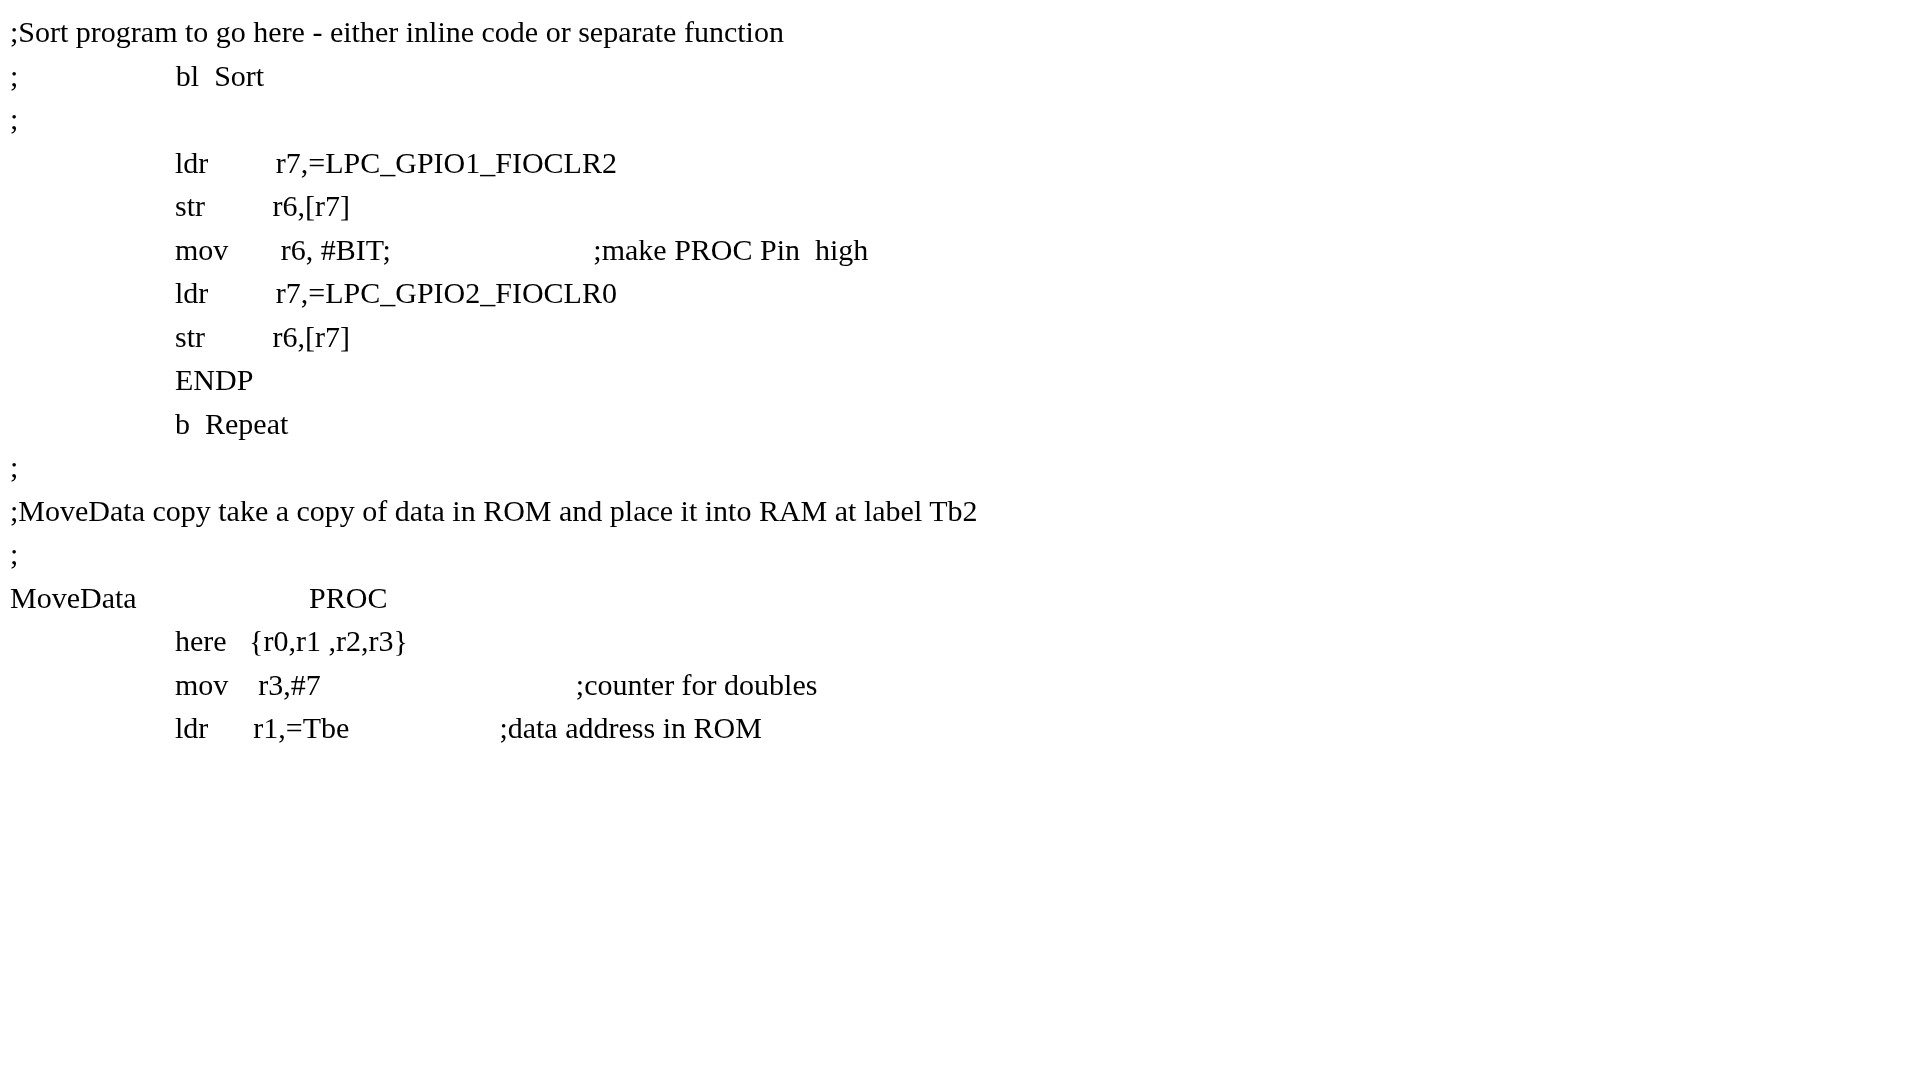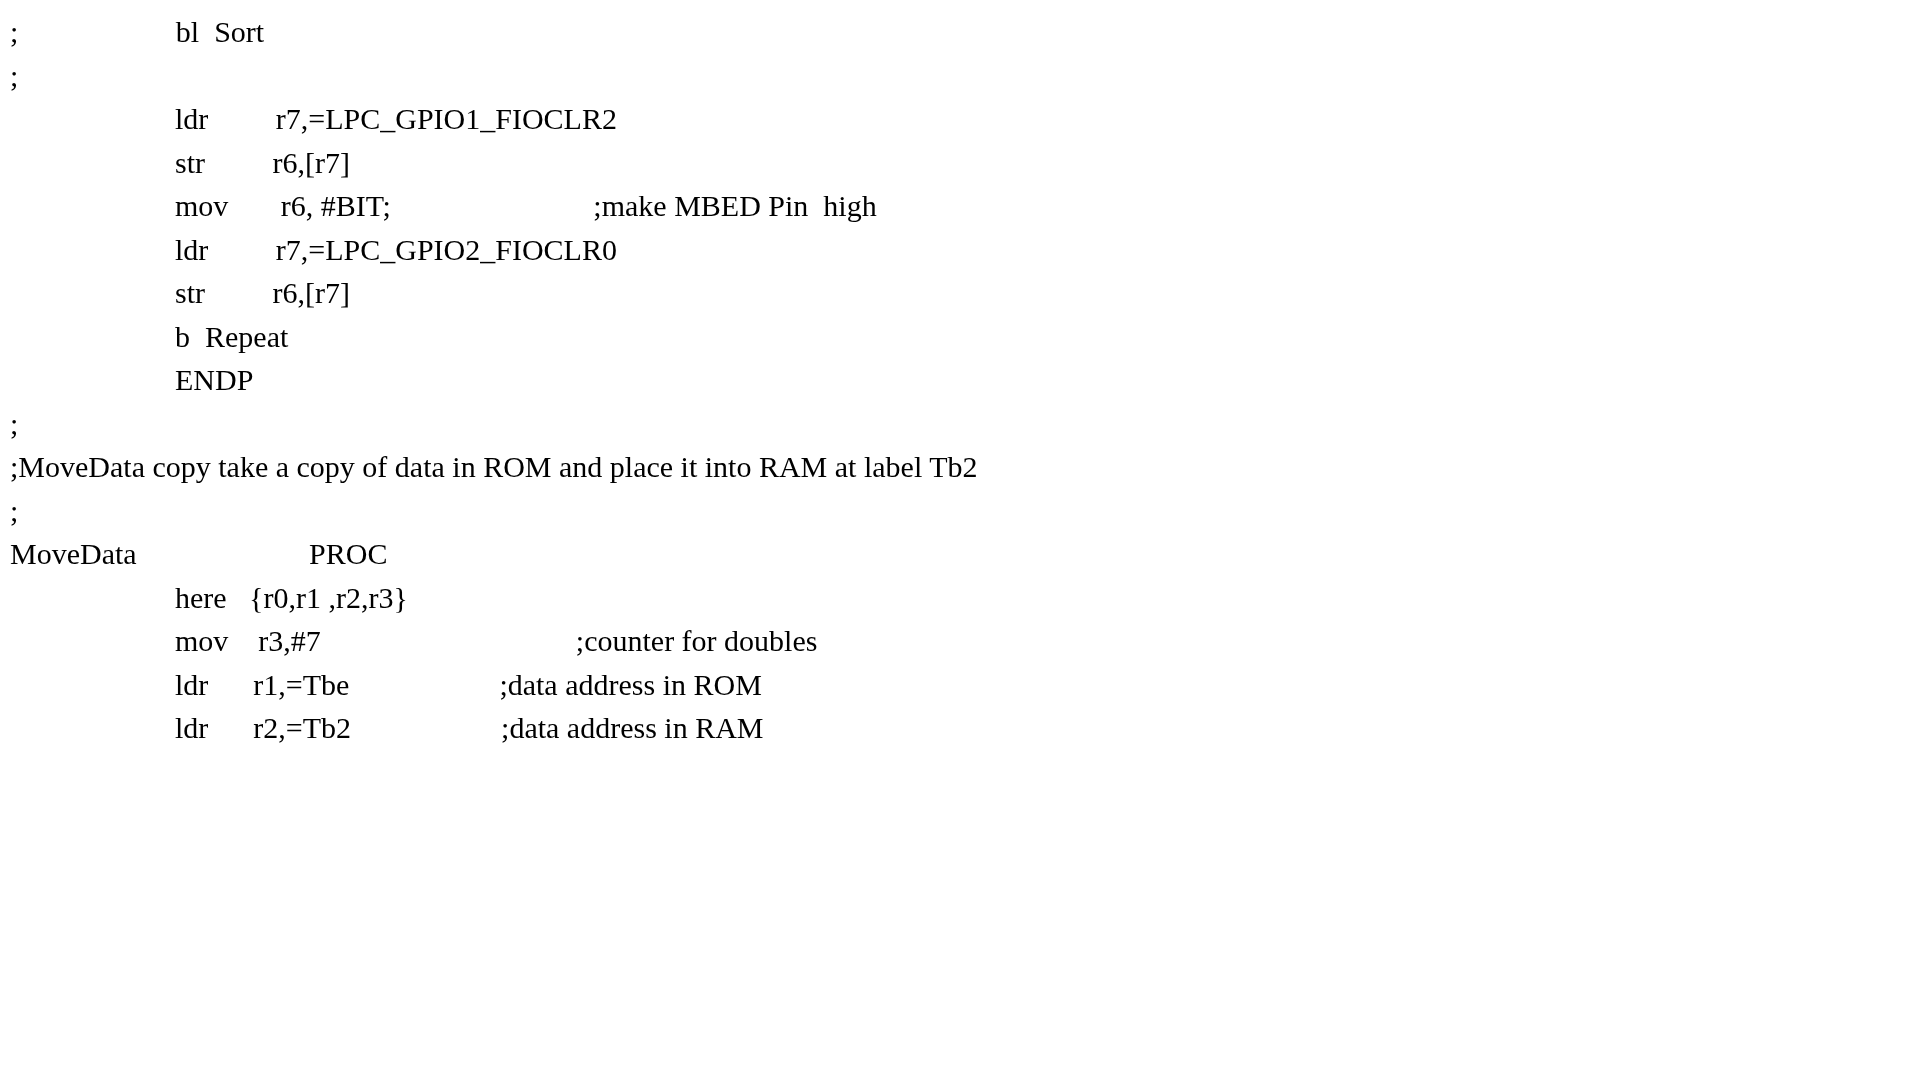--- a/index.html
+++ b/index.html
@@ -12,30 +12,30 @@
       color: black;
     }
     .line {
       white-space: pre;
     }
   </style>
 </head>
 <body>
 
 <div>
+  <div class="line">;Sort program to go here - either inline code or separate function</div>
   <div class="line">;                     bl  Sort</div>
   <div class="line">;</div>
   <div class="line">                      ldr         r7,=LPC_GPIO1_FIOCLR2</div>
   <div class="line">                      str         r6,[r7]</div>
-  <div class="line">                      mov       r6, #BIT;                           ;make MBED Pin  high</div>
+  <div class="line">                      mov       r6, #BIT;                           ;make PROC Pin  high</div>
   <div class="line">                      ldr         r7,=LPC_GPIO2_FIOCLR0</div>
   <div class="line">                      str         r6,[r7]</div>
+  <div class="line">                      ENDP</div>
   <div class="line">                      b  Repeat</div>
-  <div class="line">                      ENDP</div>
   <div class="line">;</div>
   <div class="line">;MoveData copy take a copy of data in ROM and place it into RAM at label Tb2</div>
   <div class="line">;</div>
   <div class="line">MoveData                       PROC</div>
   <div class="line">                      here   {r0,r1 ,r2,r3}</div>
   <div class="line">                      mov    r3,#7                                  ;counter for doubles</div>
   <div class="line">                      ldr      r1,=Tbe                    ;data address in ROM</div>
-  <div class="line">                      ldr      r2,=Tb2                    ;data address in RAM</div>
 </div>
 
 </body></html>

